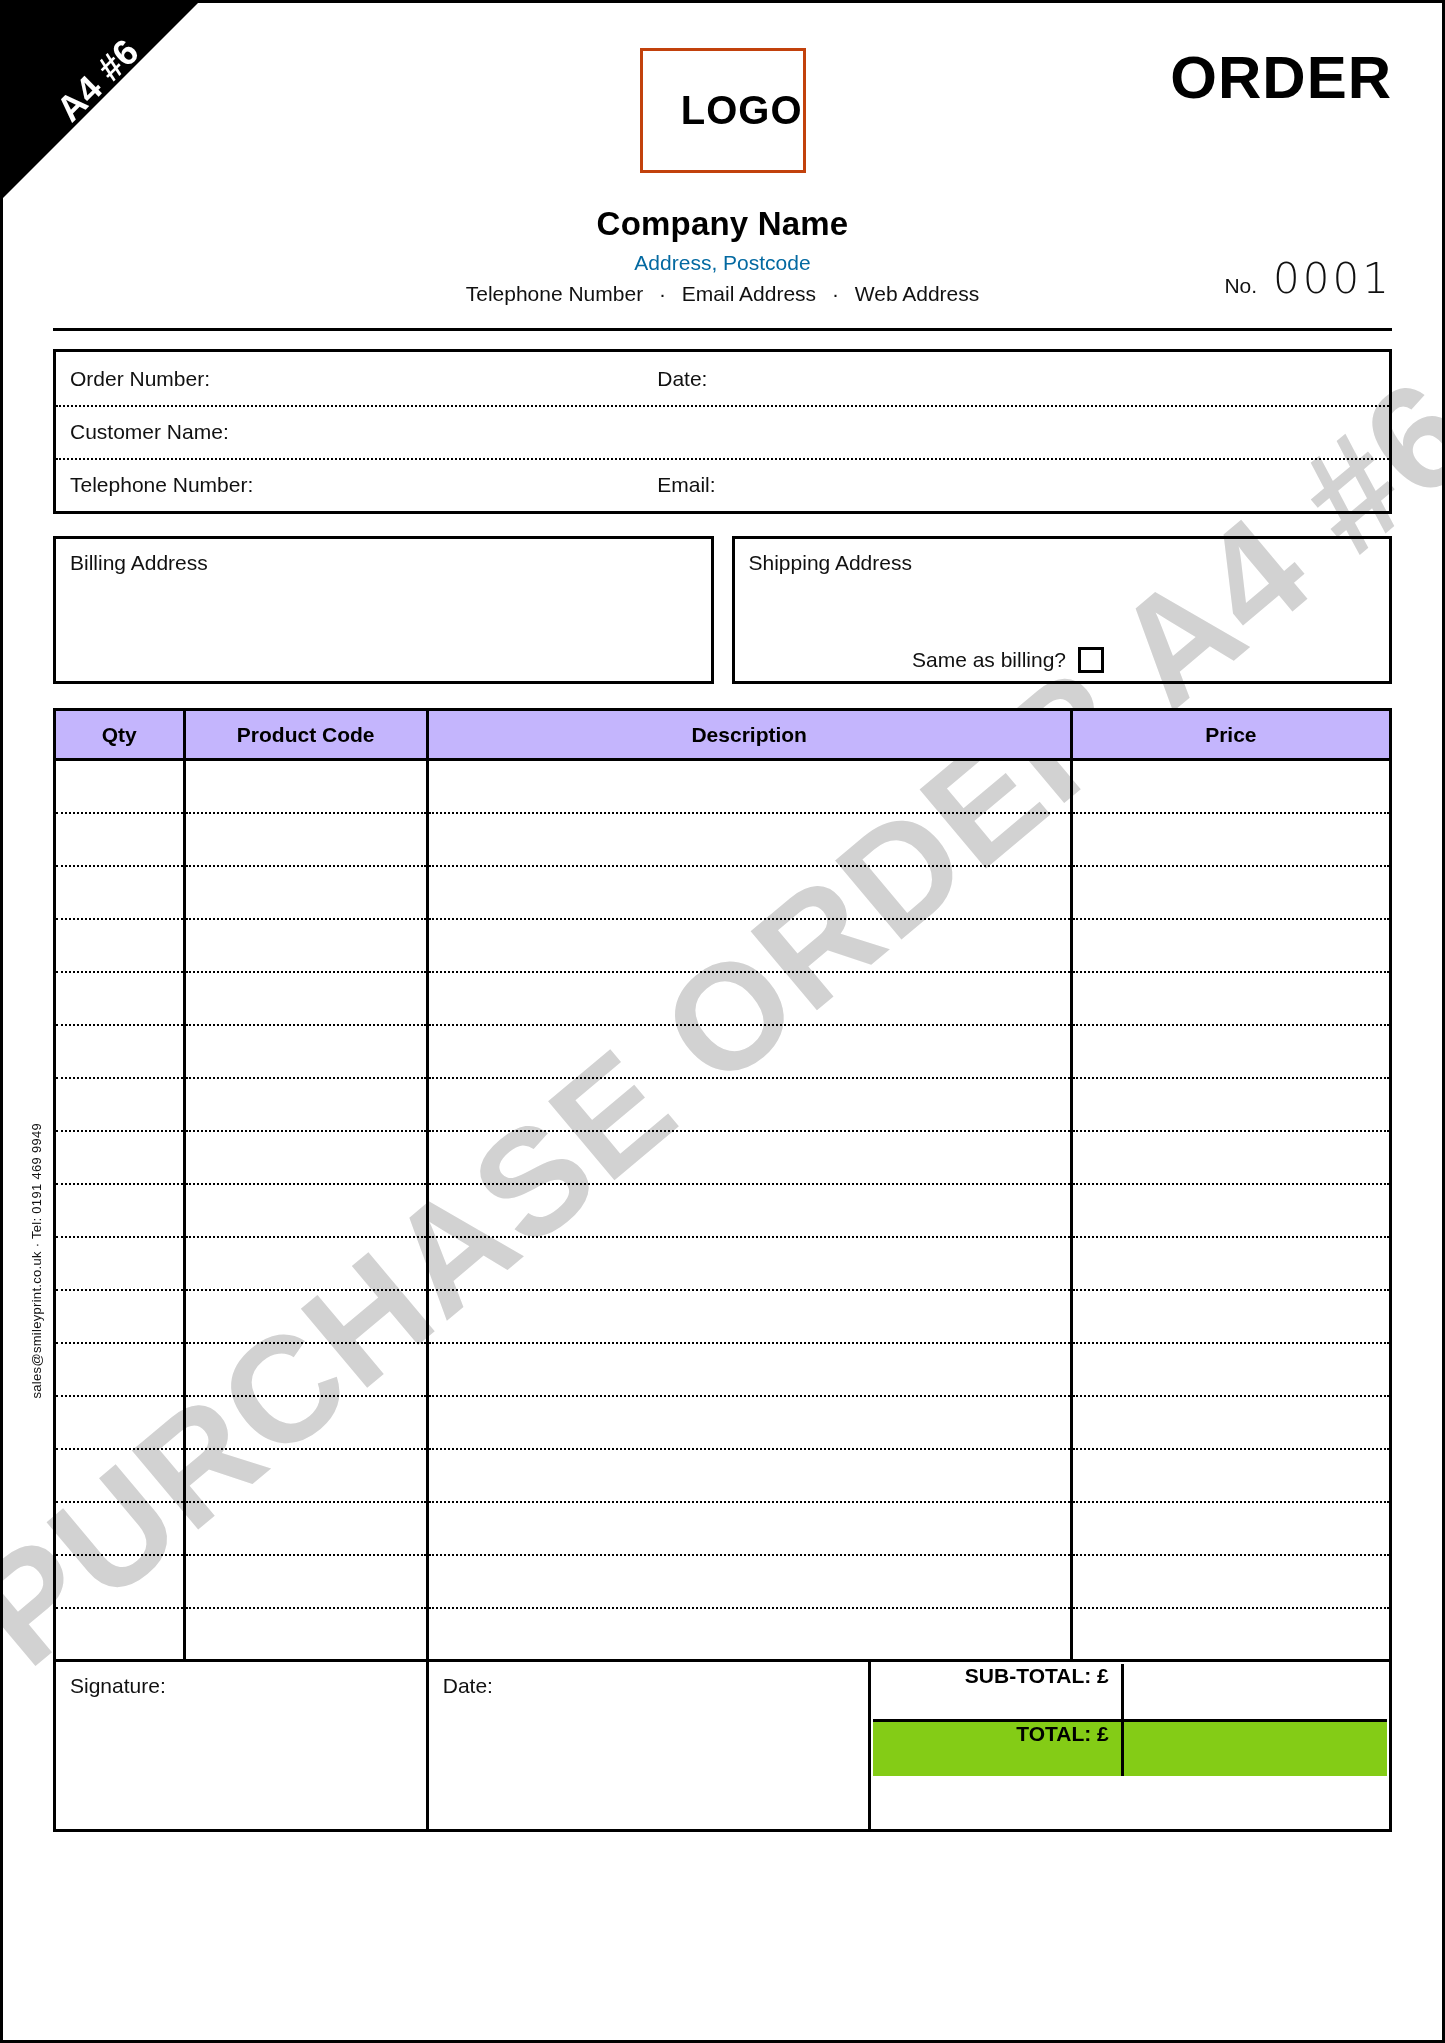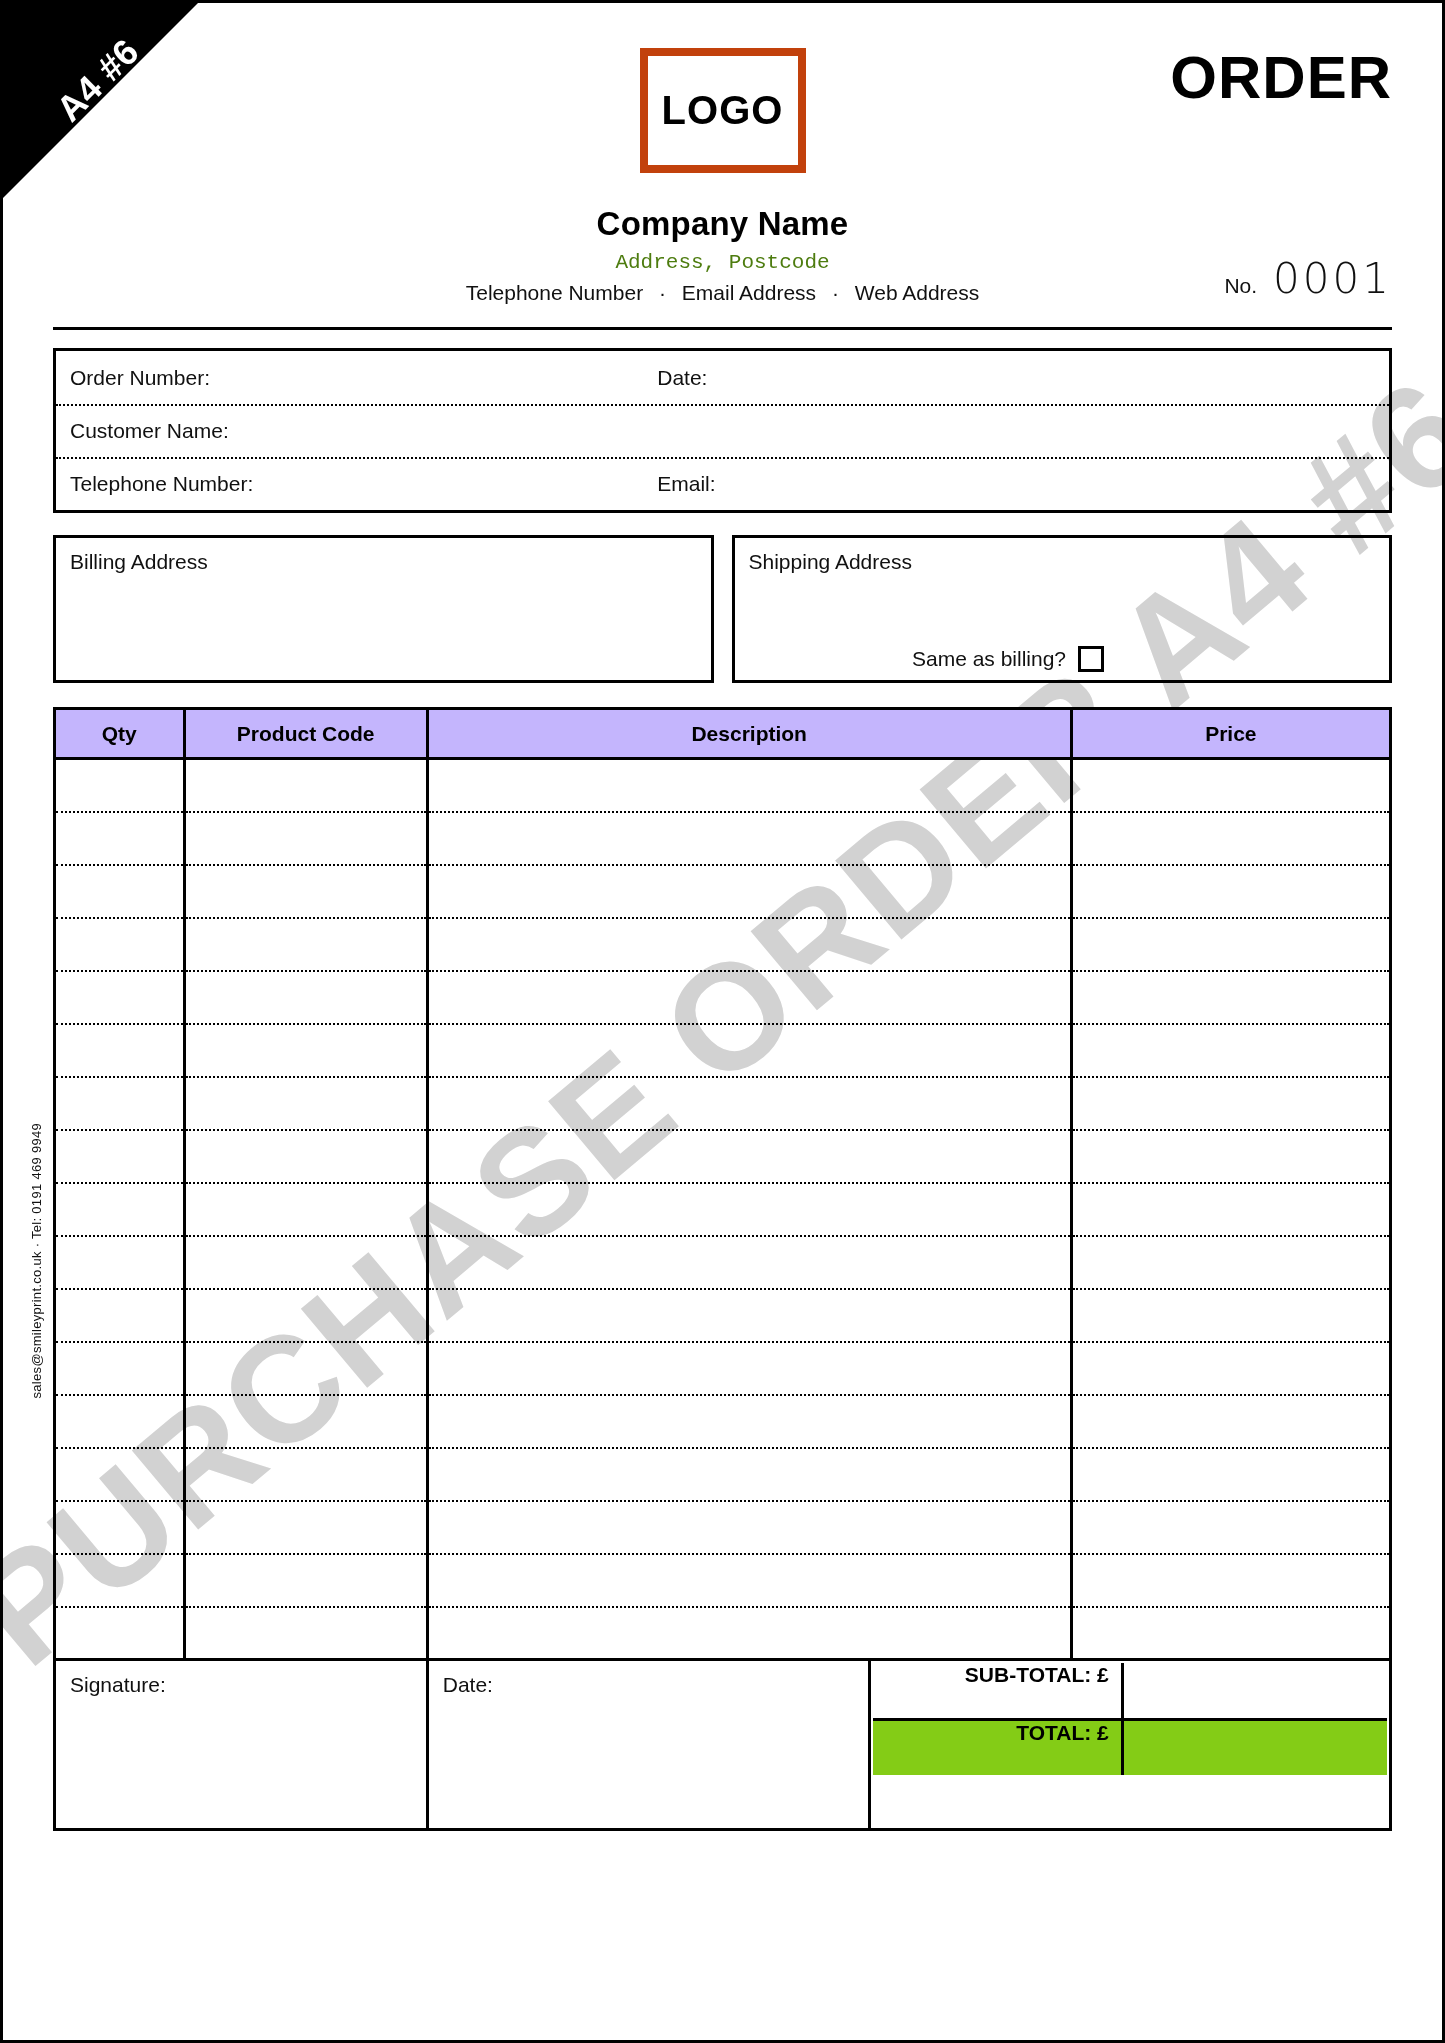--- a/index.html
+++ b/index.html
@@ -112,43 +112,42 @@
   }
 
   .header-block {
     padding-top: 45px;
     text-align: center;
   }
 
   .logo-box {
     width: 166px;
     height: 125px;
-    border: 8px solid #c2410c;
+    border: 3px solid #c2410c;
     margin: 0 auto;
     display: flex;
     align-items: center;
-    justify-content: center;
+    justify-content: flex-end;
   }
   .logo-box span {
     font-size: 40px;
     font-weight: bold;
     letter-spacing: 1px;
   }
 
   .company-name {
     margin-top: 32px;
     font-size: 33px;
     font-weight: bold;
     letter-spacing: 0.2px;
   }
   .company-address {
     margin-top: 8px;
     font-size: 21px;
-    color: #4d7c0f;
-    font-family: Liberation Mono, monospace;
+    color: #0369a1;
   }
   .company-contact {
     margin-top: 7px;
     font-size: 21px;
     color: #111;
   }
   .company-contact .sep { padding: 0 10px; }
 
   .order-no {
     position: absolute;

